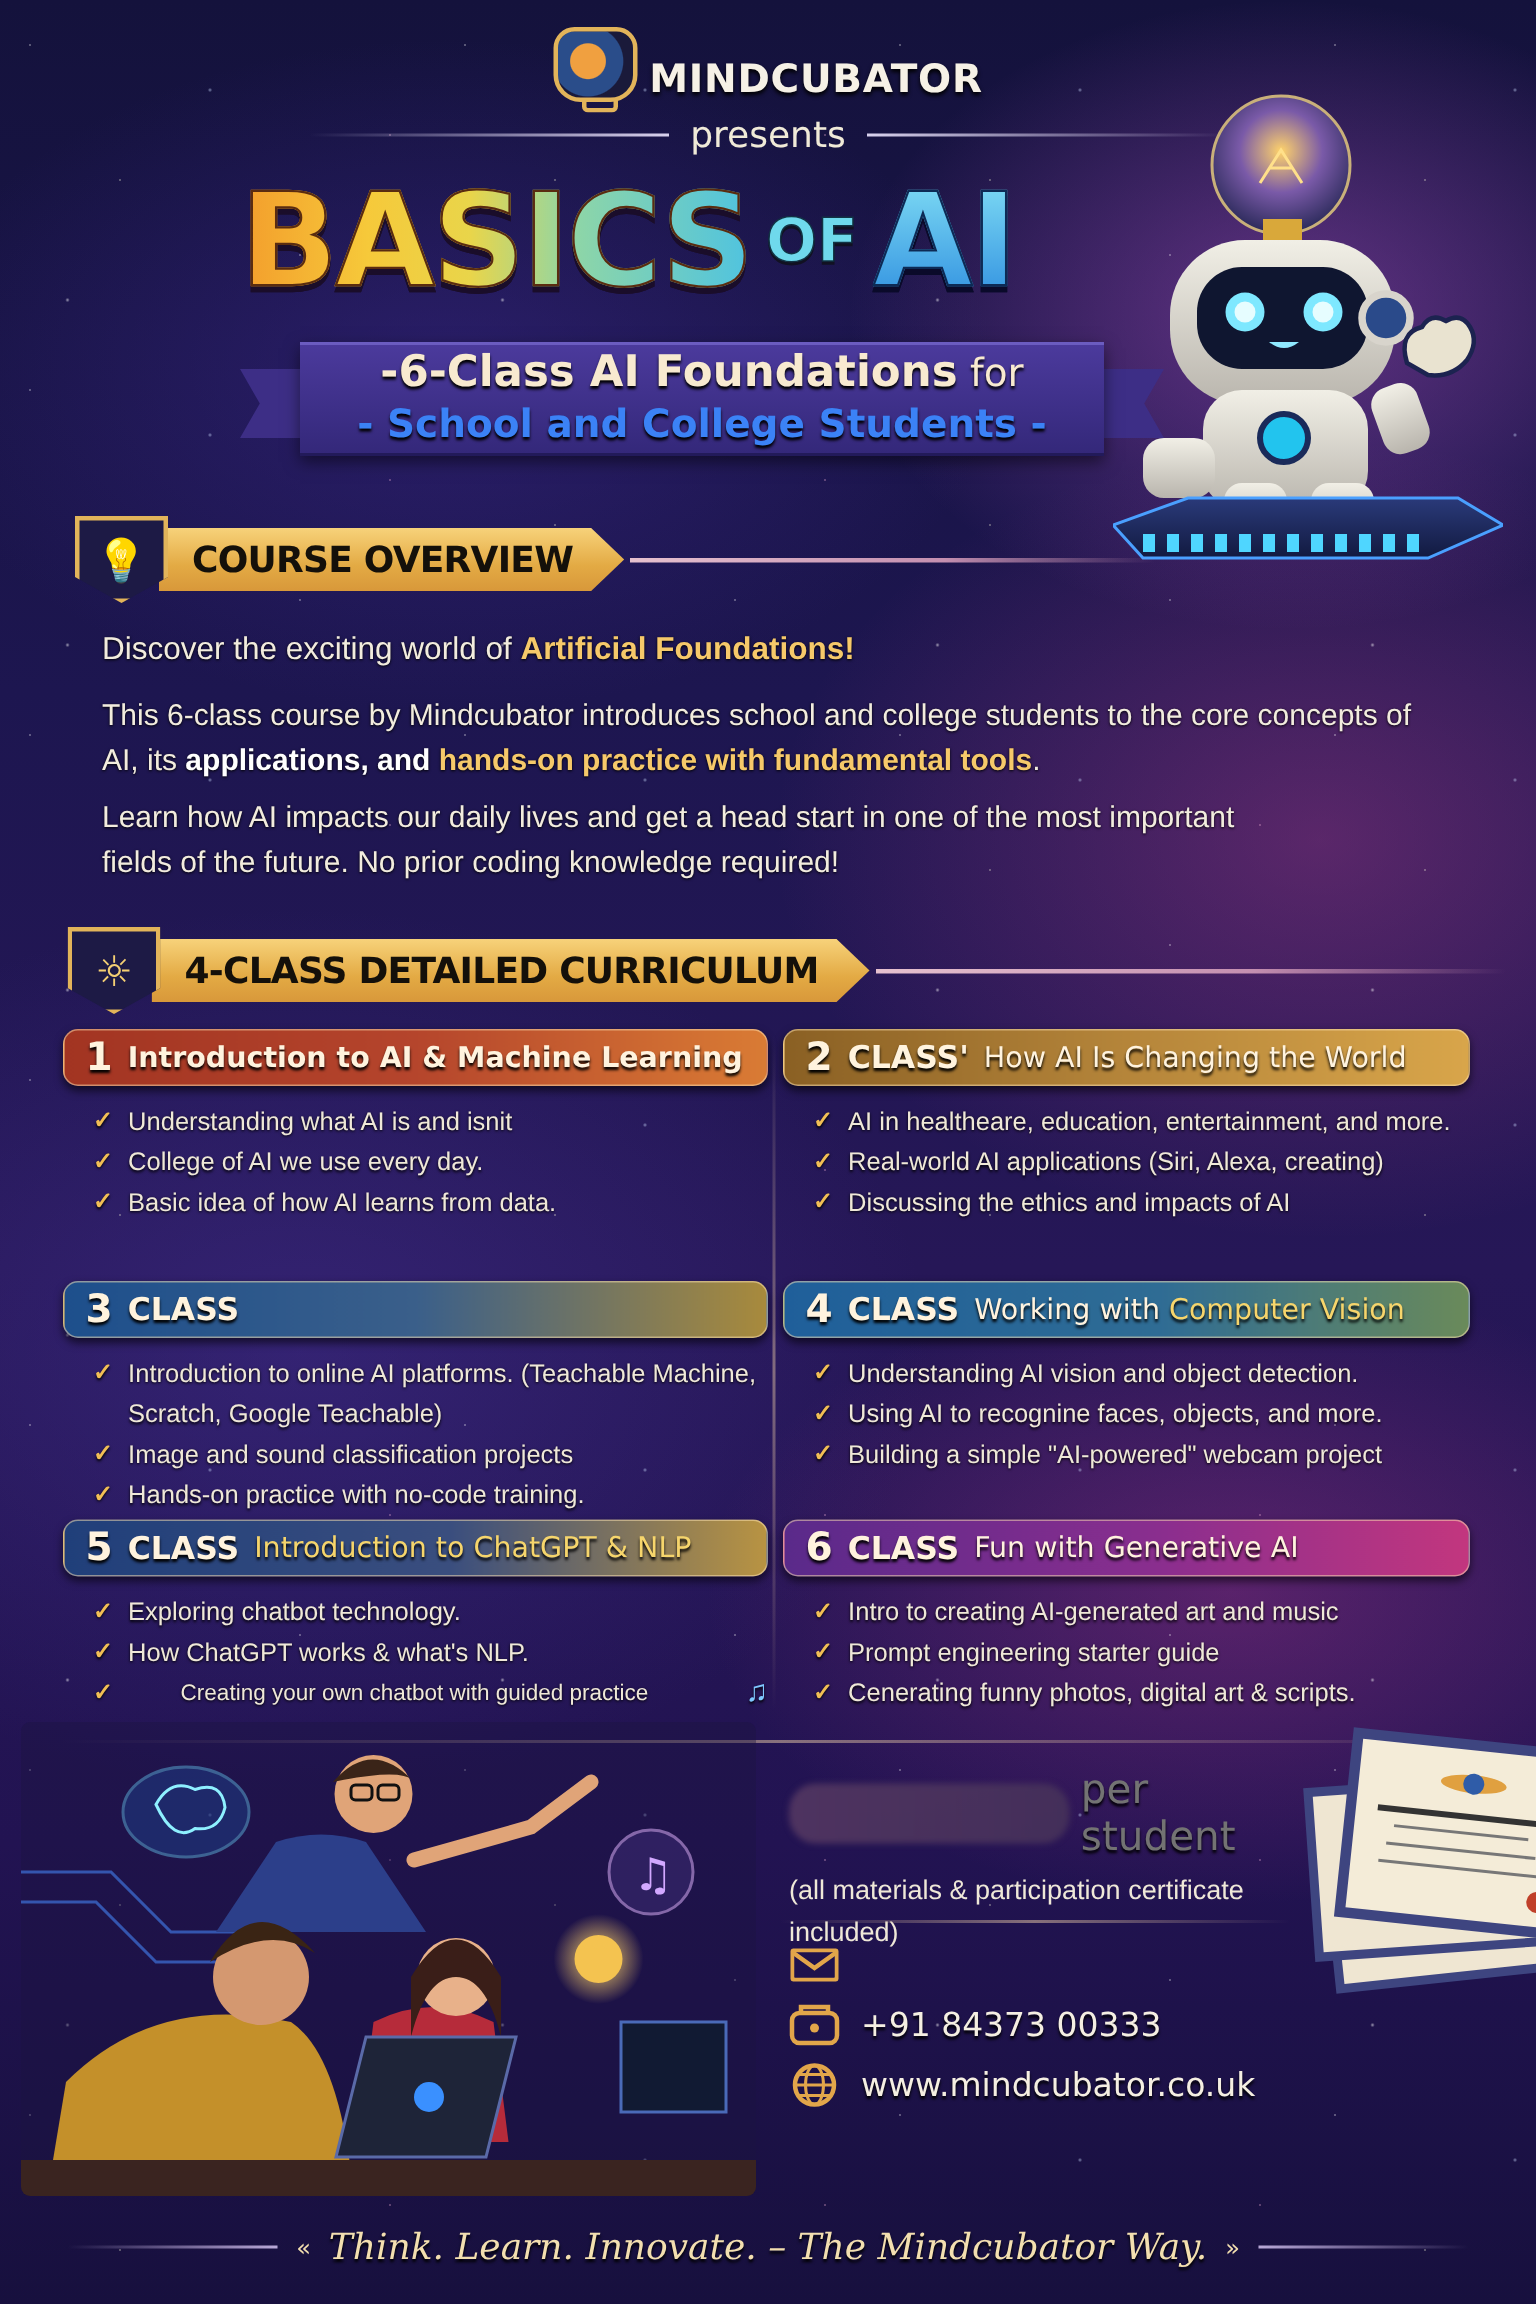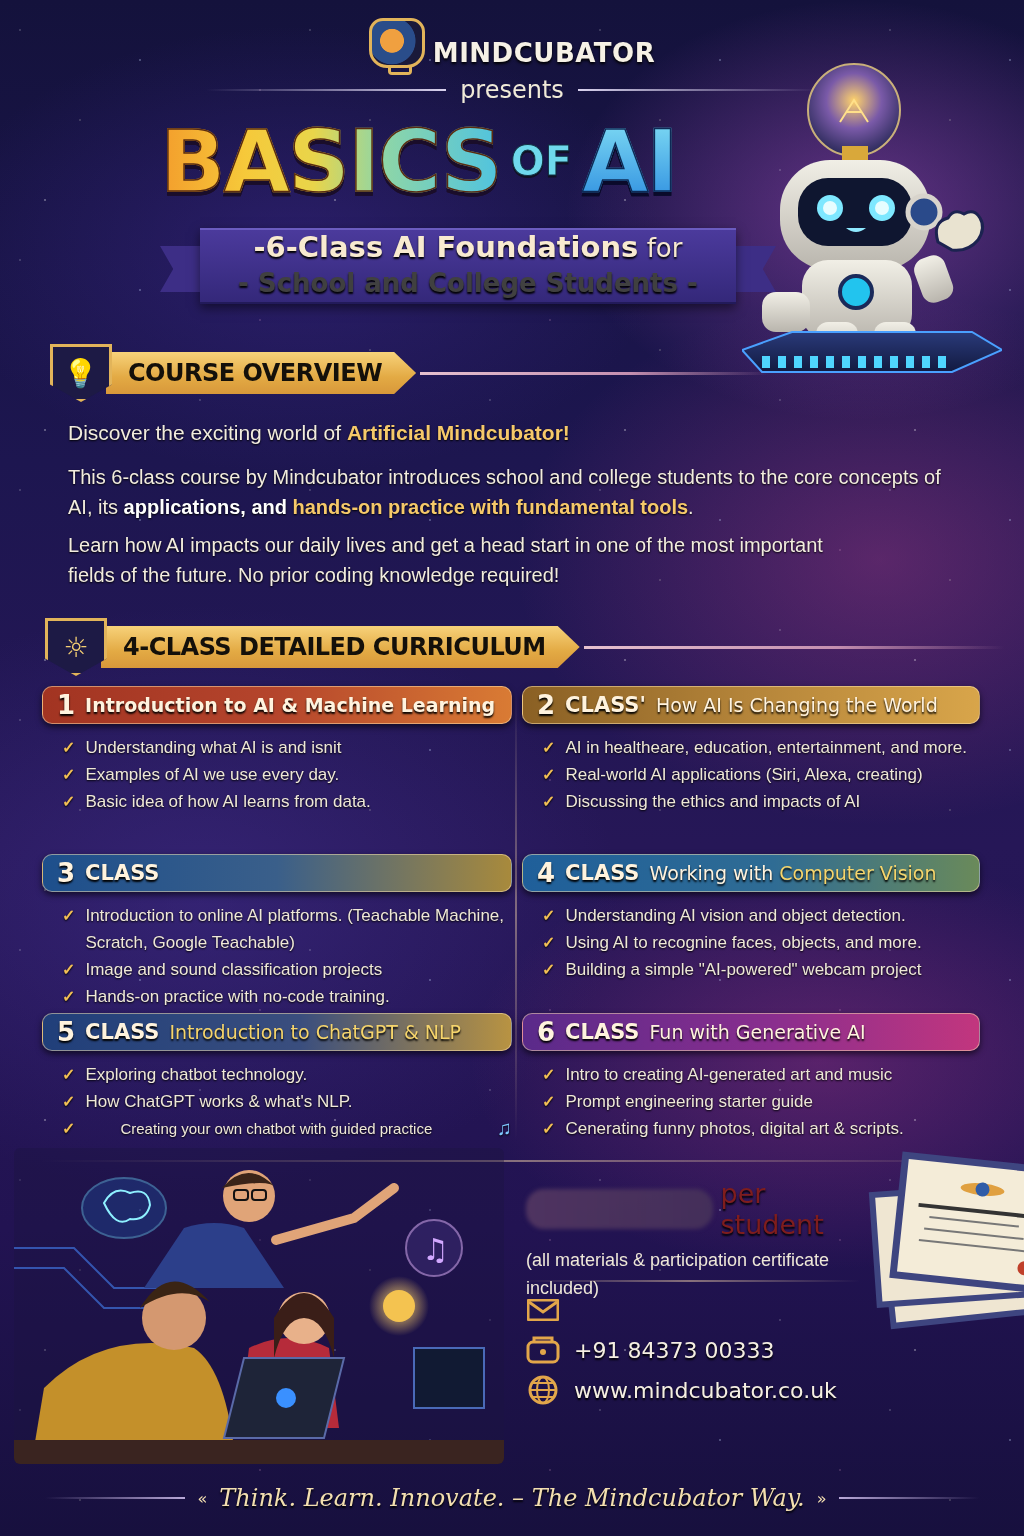--- a/index.html
+++ b/index.html
@@ -51,21 +51,21 @@
     background: linear-gradient(180deg, #7fdcf4, #2f8fe0); -webkit-background-clip: text; background-clip: text; color: transparent;
     -webkit-text-stroke: 1.5px #0d2a55; filter: drop-shadow(0 4px 0 #0a0a2a); }
 
   .ribbon { left: 188px; top: 228px; width: 560px; height: 76px; }
   .ribbon .tail { position:absolute; top: 18px; width: 60px; height: 46px; background: #3d2e86; }
   .ribbon .tail.l { left: -28px; clip-path: polygon(0 0, 100% 0, 100% 100%, 0 100%, 22% 50%); }
   .ribbon .tail.r { right: -28px; clip-path: polygon(0 0, 100% 0, 78% 50%, 100% 100%, 0 100%); }
   .ribbon .body { position:absolute; inset: 0 12px; background: linear-gradient(180deg, #4b3a9c, #34287a); border-top: 2px solid #6b5cc0; border-bottom: 2px solid #221a5a; box-shadow: 0 4px 10px rgba(0,0,0,0.5); }
   .ribbon .l1 { position:absolute; left: 0; right: 0; top: 2px; text-align:center; font-weight: bold; font-size: 29px; color: #f8ead0; text-shadow: 0 2px 2px #000; }
   .ribbon .l1 .small { font-weight: normal; font-size: 26px; }
-  .ribbon .l2 { position:absolute; left: 0; right: 0; top: 40px; text-align:center; font-size: 26px; font-weight: bold; color: #404040; text-shadow: 0 2px 2px #000; }
+  .ribbon .l2 { position:absolute; left: 0; right: 0; top: 40px; text-align:center; font-size: 26px; font-weight: bold; color: #3b82f6; text-shadow: 0 2px 2px #000; }
 
   
   .robot { left: 742px; top: 60px; width: 260px; height: 330px; }
 
   
   .sec-head { display:flex; align-items:center; }
   .shield { width: 62px; height: 58px; background: #1d1a45; border: 3px solid #e2b45a; clip-path: polygon(0 0, 100% 0, 100% 70%, 50% 100%, 0 70%); display:flex; align-items:center; justify-content:center; color:#f4cf73; font-size: 28px; position: relative; z-index: 2; }
   .banner { height: 42px; margin-left: -6px; padding: 0 34px 0 22px; display:flex; align-items:center; font-weight: bold; font-size: 24px; color: #14100a; letter-spacing: -0.5px;
     background: linear-gradient(180deg, #f7d27a, #e3aa44 60%, #d8983a); clip-path: polygon(0 0, calc(100% - 22px) 0, 100% 50%, calc(100% - 22px) 100%, 0 100%); }
   .sec-line { height: 3px; background: linear-gradient(90deg, #e6c1cf, #c48fb0 60%, transparent); margin-left: 4px; }
@@ -102,21 +102,21 @@
   .h6 { background: linear-gradient(90deg, #5a2a8a, #8a2e8e 55%, #c2367e 100%); }
 
   .divider-v { width: 2px; background: linear-gradient(180deg, transparent, rgba(220,190,160,0.5), transparent); }
   .divider-h { height: 2px; background: linear-gradient(90deg, transparent, rgba(220,190,160,0.55), transparent); }
 
   
   .students { left: 14px; top: 1148px; width: 490px; height: 316px; border-radius: 6px; overflow: hidden; }
   .price-block { left: 526px; top: 1178px; width: 350px; }
   .price-row { display:flex; align-items:center; gap: 8px; }
   .price-blur { width: 188px; height: 40px; border-radius: 18px; background: linear-gradient(90deg, rgba(90,60,100,0.8), rgba(70,50,90,0.9)); filter: blur(2px); }
-  .per-student { font-size: 27px; color: #7f1d1d; text-shadow: 0 2px 2px #000; }
+  .per-student { font-size: 27px; color: #737373; text-shadow: 0 2px 2px #000; }
   .price-note { font-family: "Liberation Sans", sans-serif; font-size: 18px; line-height: 28px; color: #efe8d8; margin-top: 6px; }
   .contacts { left: 526px; top: 1290px; }
   .contact { display:flex; align-items:center; gap: 14px; height: 40px; }
   .contact .ic { width: 34px; height: 28px; display:flex; align-items:center; justify-content:center; }
   .contact .val { font-size: 22px; color: #f5efe2; text-shadow: 0 2px 2px #000; }
 
   .certs { left: 866px; top: 1150px; width: 158px; height: 200px; }
 
   .tagline-row { left: 0; right: 0; top: 1484px; display:flex; align-items:center; justify-content: center; gap: 12px; }
   .tagline-row .line { width: 140px; height: 2px; background: linear-gradient(90deg, transparent, #b9a9d8); }
@@ -206,21 +206,21 @@
   </g>
 </svg>
 
 <div class="abs sec-head sec-overview">
   <div class="shield">💡</div>
   <div class="banner">COURSE OVERVIEW</div>
   <div class="sec-line"></div>
 </div>
 
 <div class="abs overview">
-  <p class="lead"><span>Discover the exciting world of </span><span class="hl">Artificial Mindcubator</span><span class="hl">!</span></p>
+  <p class="lead"><span>Discover the exciting world of </span><span class="hl">Artificial Foundations</span><span class="hl">!</span></p>
   <p><span>This 6-class course by Mindcubator introduces school and college students to the core concepts of AI, its </span><span class="bw">applications</span><span class="bw">, and </span><span class="hl">hands-on practice with fundamental tools</span><span>.</span></p>
   <p style="width:780px">Learn how AI impacts our daily lives and get a head start in one of the most important fields of the future. No prior coding knowledge required!</p>
 </div>
 
 <div class="abs sec-head sec-curriculum">
   <div class="shield">☼</div>
   <div class="banner">4-CLASS DETAILED CURRICULUM</div>
   <div class="sec-line"></div>
 </div>
 
@@ -232,21 +232,21 @@
     <span class="card-num">1</span>
     <span class="card-title" style="font-weight:bold;font-size:19px;">Introduction to AI &amp; Machine Learning</span>
   </div>
   <ul>
     <li>
         <span class="chk">✓</span>
         <span class="tx">Understanding what AI is and isnit</span>
       </li>
     <li>
         <span class="chk">✓</span>
-        <span class="tx">Examples of AI we use every day.</span>
+        <span class="tx">College of AI we use every day.</span>
       </li>
     <li>
         <span class="chk">✓</span>
         <span class="tx">Basic idea of how AI learns from data.</span>
       </li>
   </ul>
 </div>
 
 <div class="card" style="left:522px; top:686px; width:458px;">
   <div class="card-head h2">

